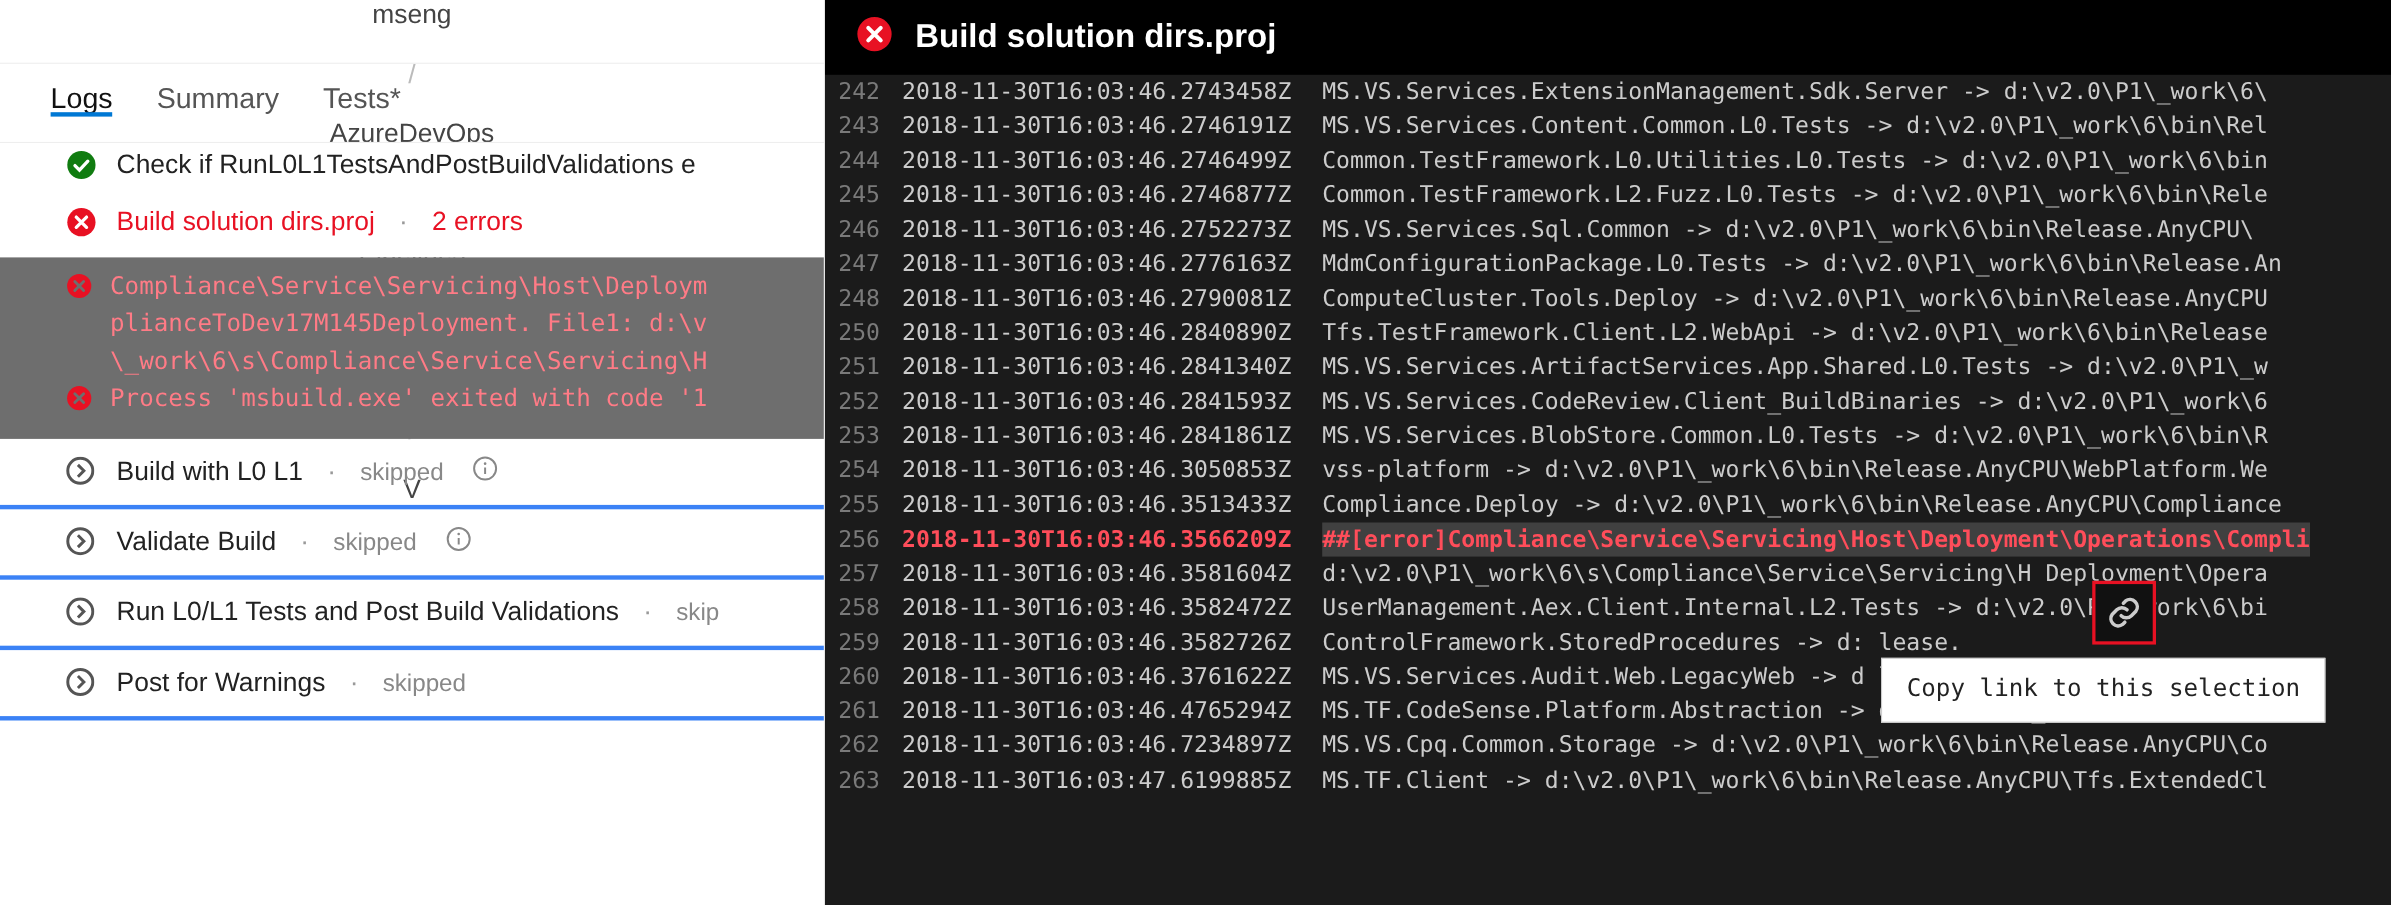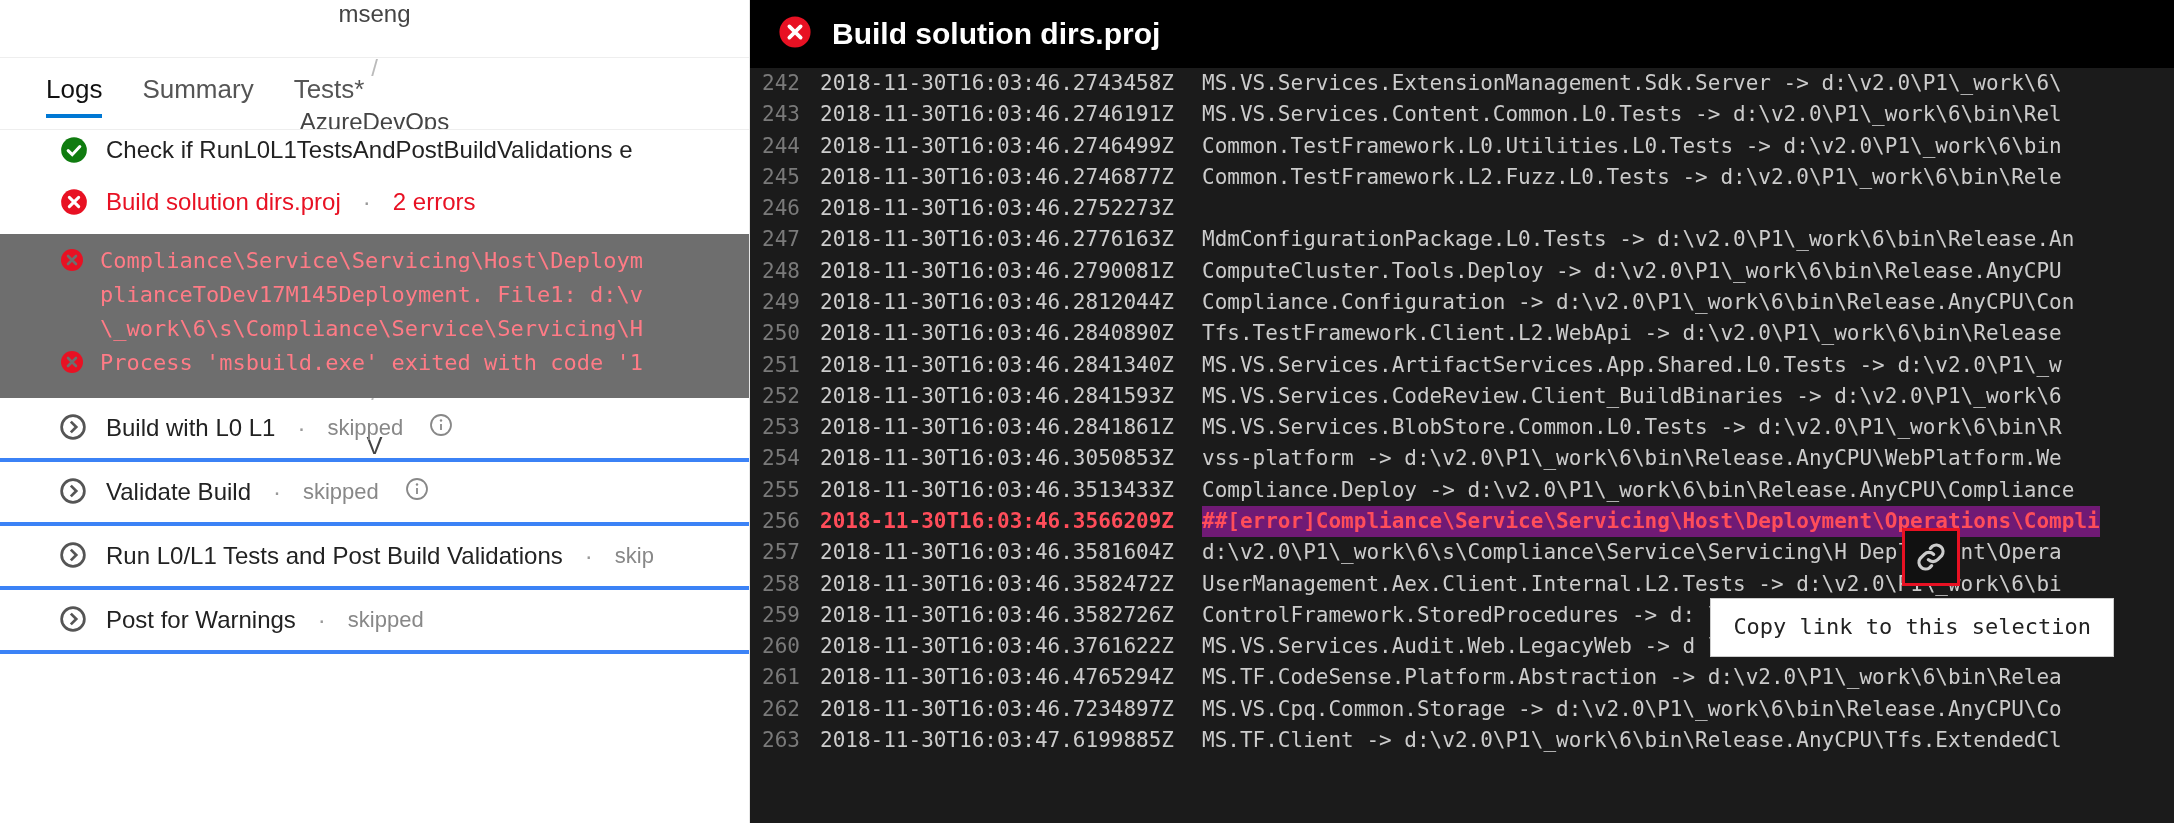--- a/index.html
+++ b/index.html
@@ -20,21 +20,21 @@
   }
   .breadcrumbs .seg { color: #444; cursor: pointer; white-space: nowrap; }
   .breadcrumbs .sep { color: #bbb; }
   .breadcrumbs .cut { color: #444; }
 
   .view-tabs {
     display: flex; gap: 40px; padding: 16px 46px 0 46px;
     font-size: 26px; color: #555; border-bottom: 1px solid #eee;
     height: 72px; align-items: flex-start;
   }
-  .view-tab { padding-bottom: 12px; cursor: pointer; position: relative; }
+  .view-tab { cursor: pointer; position: relative; }
   .view-tab.active { color: #111; font-weight: 400; }
   .view-tab.active::after {
     content: ""; position: absolute; left: 0; right: 0; bottom: -1px;
     height: 4px; background: #0078d4;
   }
 
   .steps { flex: 1; overflow: hidden; font-size: 24px; }
   .step-row {
     display: flex; align-items: center; gap: 18px;
     padding: 14px 46px 14px 60px; min-height: 64px;
@@ -81,21 +81,21 @@
     line-height: 1.49; white-space: nowrap; position: relative;
   }
   .log-line { display: flex; }
   .log-line .ln {
     width: 70px; flex: 0 0 70px; text-align: right; padding-right: 20px;
     color: #7a7a7a; user-select: none;
   }
   .log-line .ts { color: #ccc; padding-right: 28px; flex: 0 0 auto; }
   .log-line .msg { color: #ccc; overflow: hidden; }
   .log-line.err .ts { color: #ff4d5a; font-weight: 600; }
-  .log-line.err .msg { color: #ff4d5a; font-weight: 600; background: #701a75; }
+  .log-line.err .msg { color: #ff4d5a; font-weight: 600; background: #404040; }
 
   .copy-link-btn {
     position: absolute; width: 58px; height: 58px;
     border: 3px solid #e81123; background: #111;
     display: flex; align-items: center; justify-content: center;
     cursor: pointer;
   }
   .copy-link-btn svg { stroke: #ccc; }
   .tooltip {
     position: absolute; background: #fff; color: #222;
@@ -266,35 +266,31 @@
           <span class="msg">Common.TestFramework.L0.Utilities.L0.Tests -&gt; d:\v2.0\P1\_work\6\bin</span>
         </div>
         <div class="log-line">
           <span class="ln">245</span>
           <span class="ts">2018-11-30T16:03:46.2746877Z</span>
           <span class="msg">Common.TestFramework.L2.Fuzz.L0.Tests -&gt; d:\v2.0\P1\_work\6\bin\Rele</span>
         </div>
         <div class="log-line">
           <span class="ln">246</span>
           <span class="ts">2018-11-30T16:03:46.2752273Z</span>
+          <span class="msg">MS.VS.Services.Sql.Common -&gt; d:\v2.0\P1\_work\6\bin\Release.AnyCPU\</span>
         </div>
         <div class="log-line">
           <span class="ln">247</span>
           <span class="ts">2018-11-30T16:03:46.2776163Z</span>
           <span class="msg">MdmConfigurationPackage.L0.Tests -&gt; d:\v2.0\P1\_work\6\bin\Release.An</span>
         </div>
         <div class="log-line">
           <span class="ln">248</span>
           <span class="ts">2018-11-30T16:03:46.2790081Z</span>
           <span class="msg">ComputeCluster.Tools.Deploy -&gt; d:\v2.0\P1\_work\6\bin\Release.AnyCPU</span>
-        </div>
-        <div class="log-line">
-          <span class="ln">249</span>
-          <span class="ts">2018-11-30T16:03:46.2812044Z</span>
-          <span class="msg">Compliance.Configuration -&gt; d:\v2.0\P1\_work\6\bin\Release.AnyCPU\Con</span>
         </div>
         <div class="log-line">
           <span class="ln">250</span>
           <span class="ts">2018-11-30T16:03:46.2840890Z</span>
           <span class="msg">Tfs.TestFramework.Client.L2.WebApi -&gt; d:\v2.0\P1\_work\6\bin\Release</span>
         </div>
         <div class="log-line">
           <span class="ln">251</span>
           <span class="ts">2018-11-30T16:03:46.2841340Z</span>
           <span class="msg">MS.VS.Services.ArtifactServices.App.Shared.L0.Tests -&gt; d:\v2.0\P1\_w</span>

